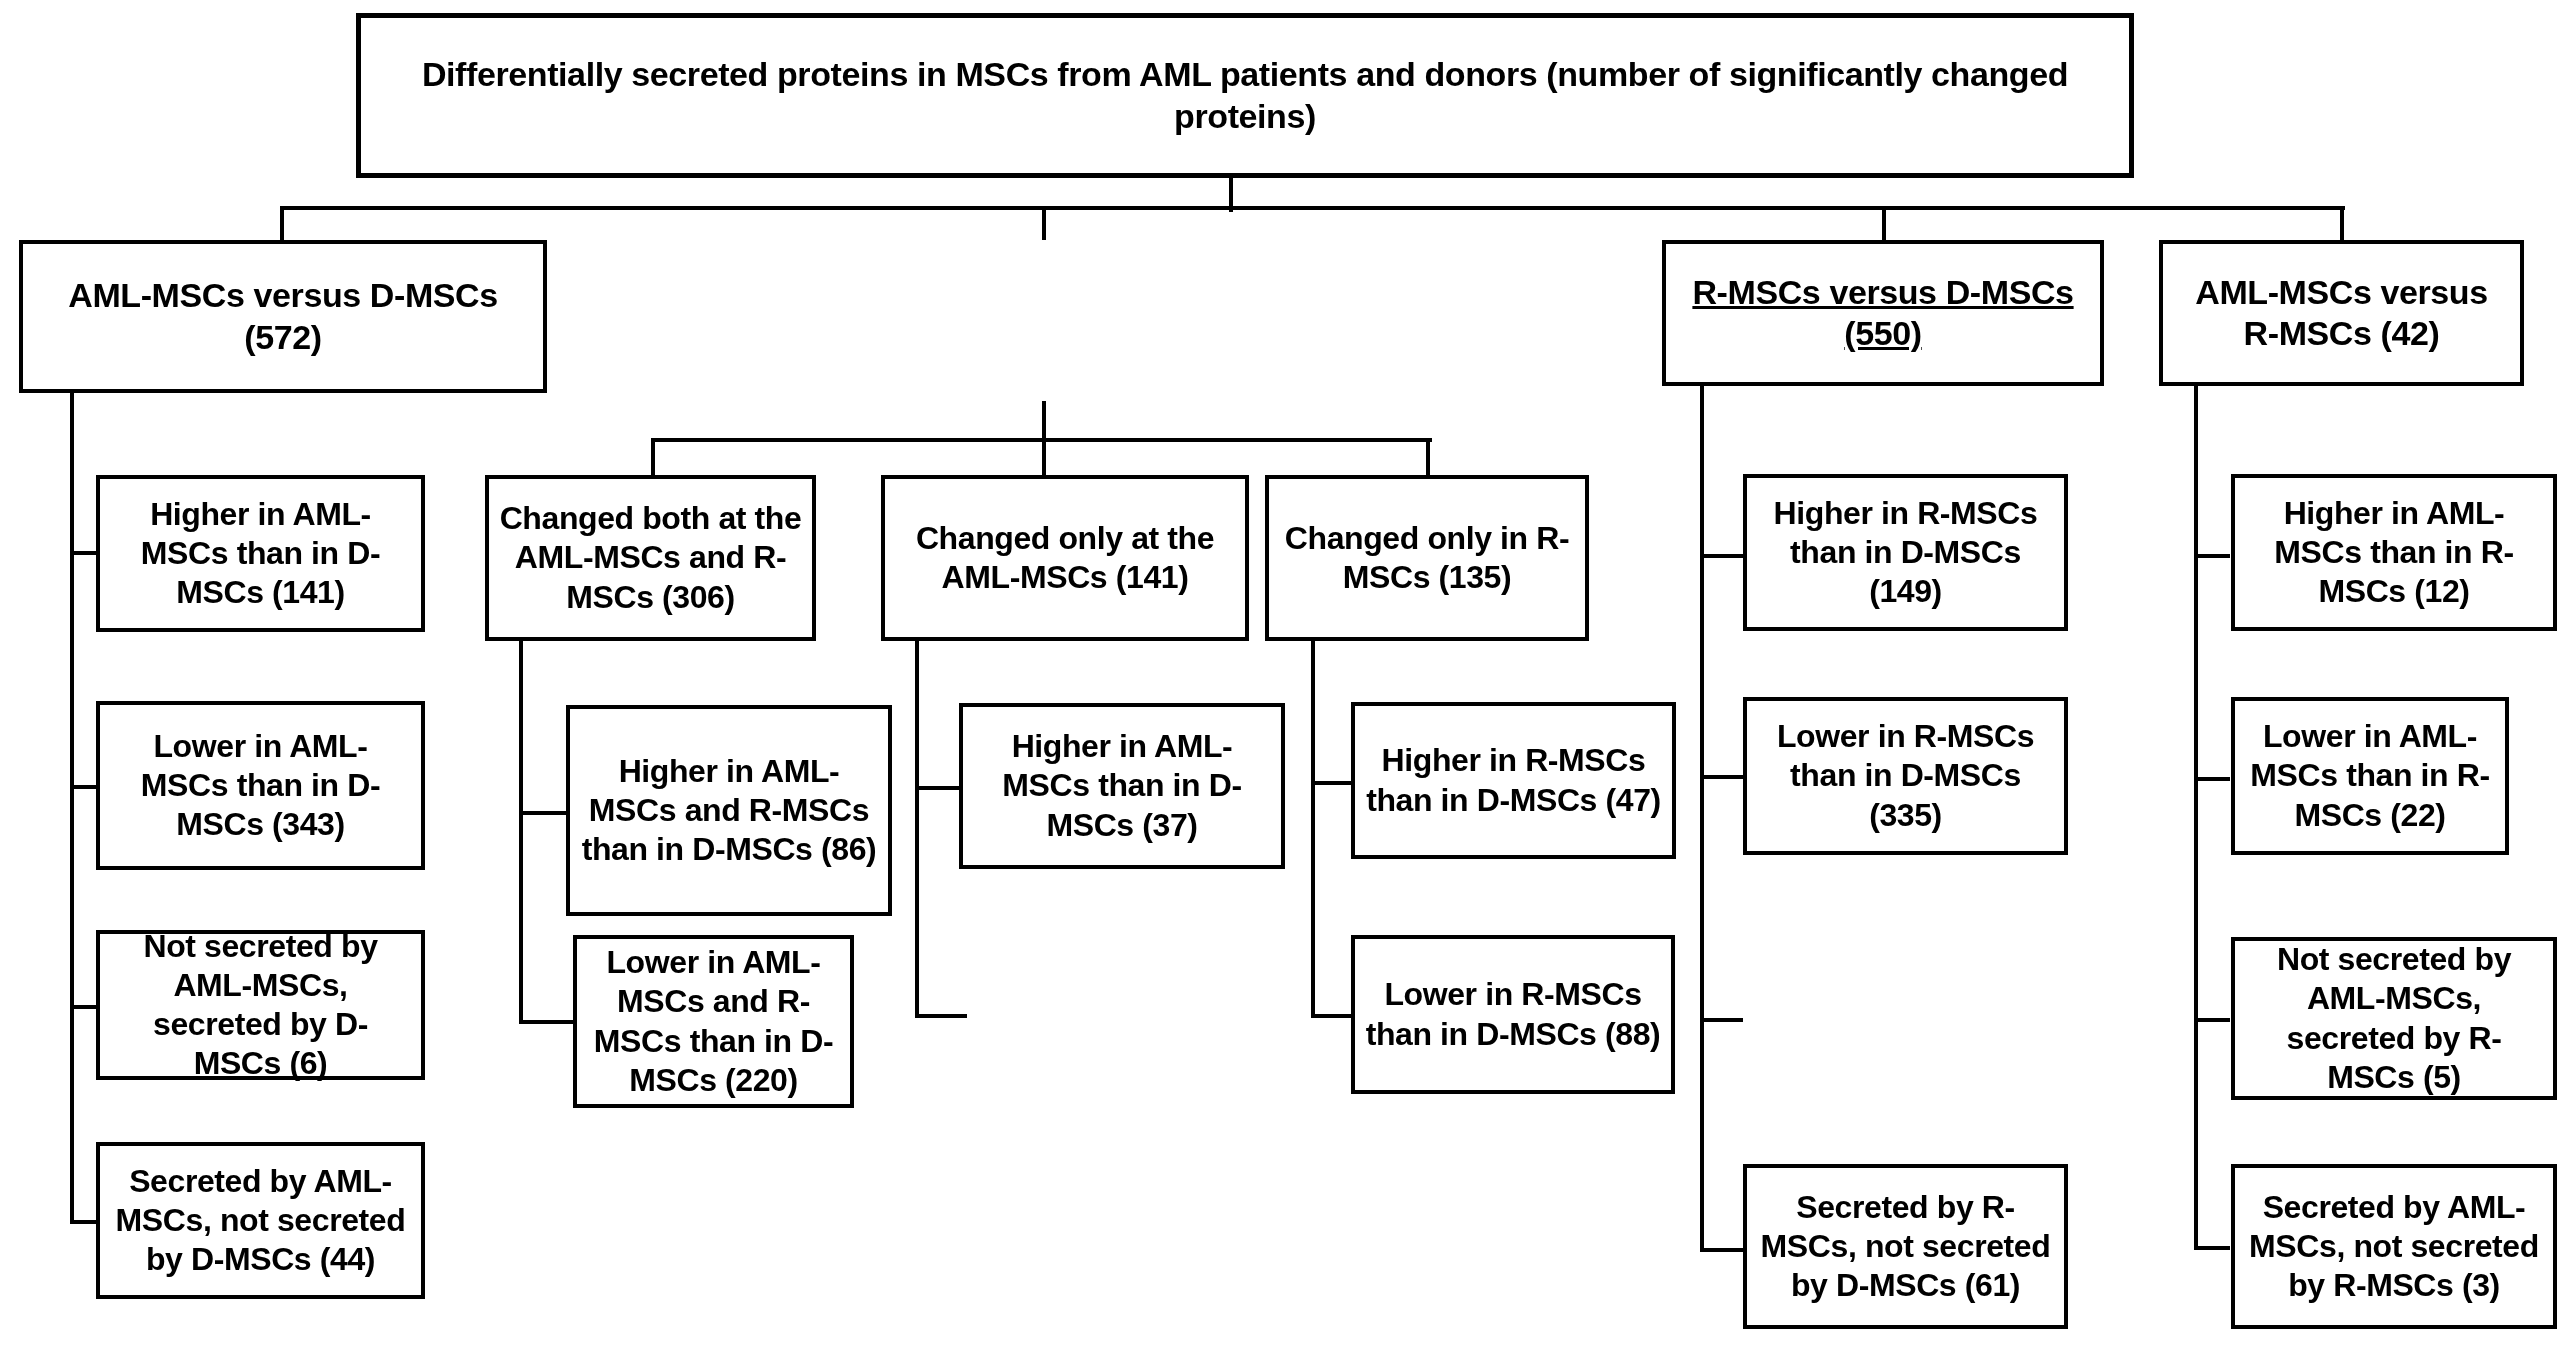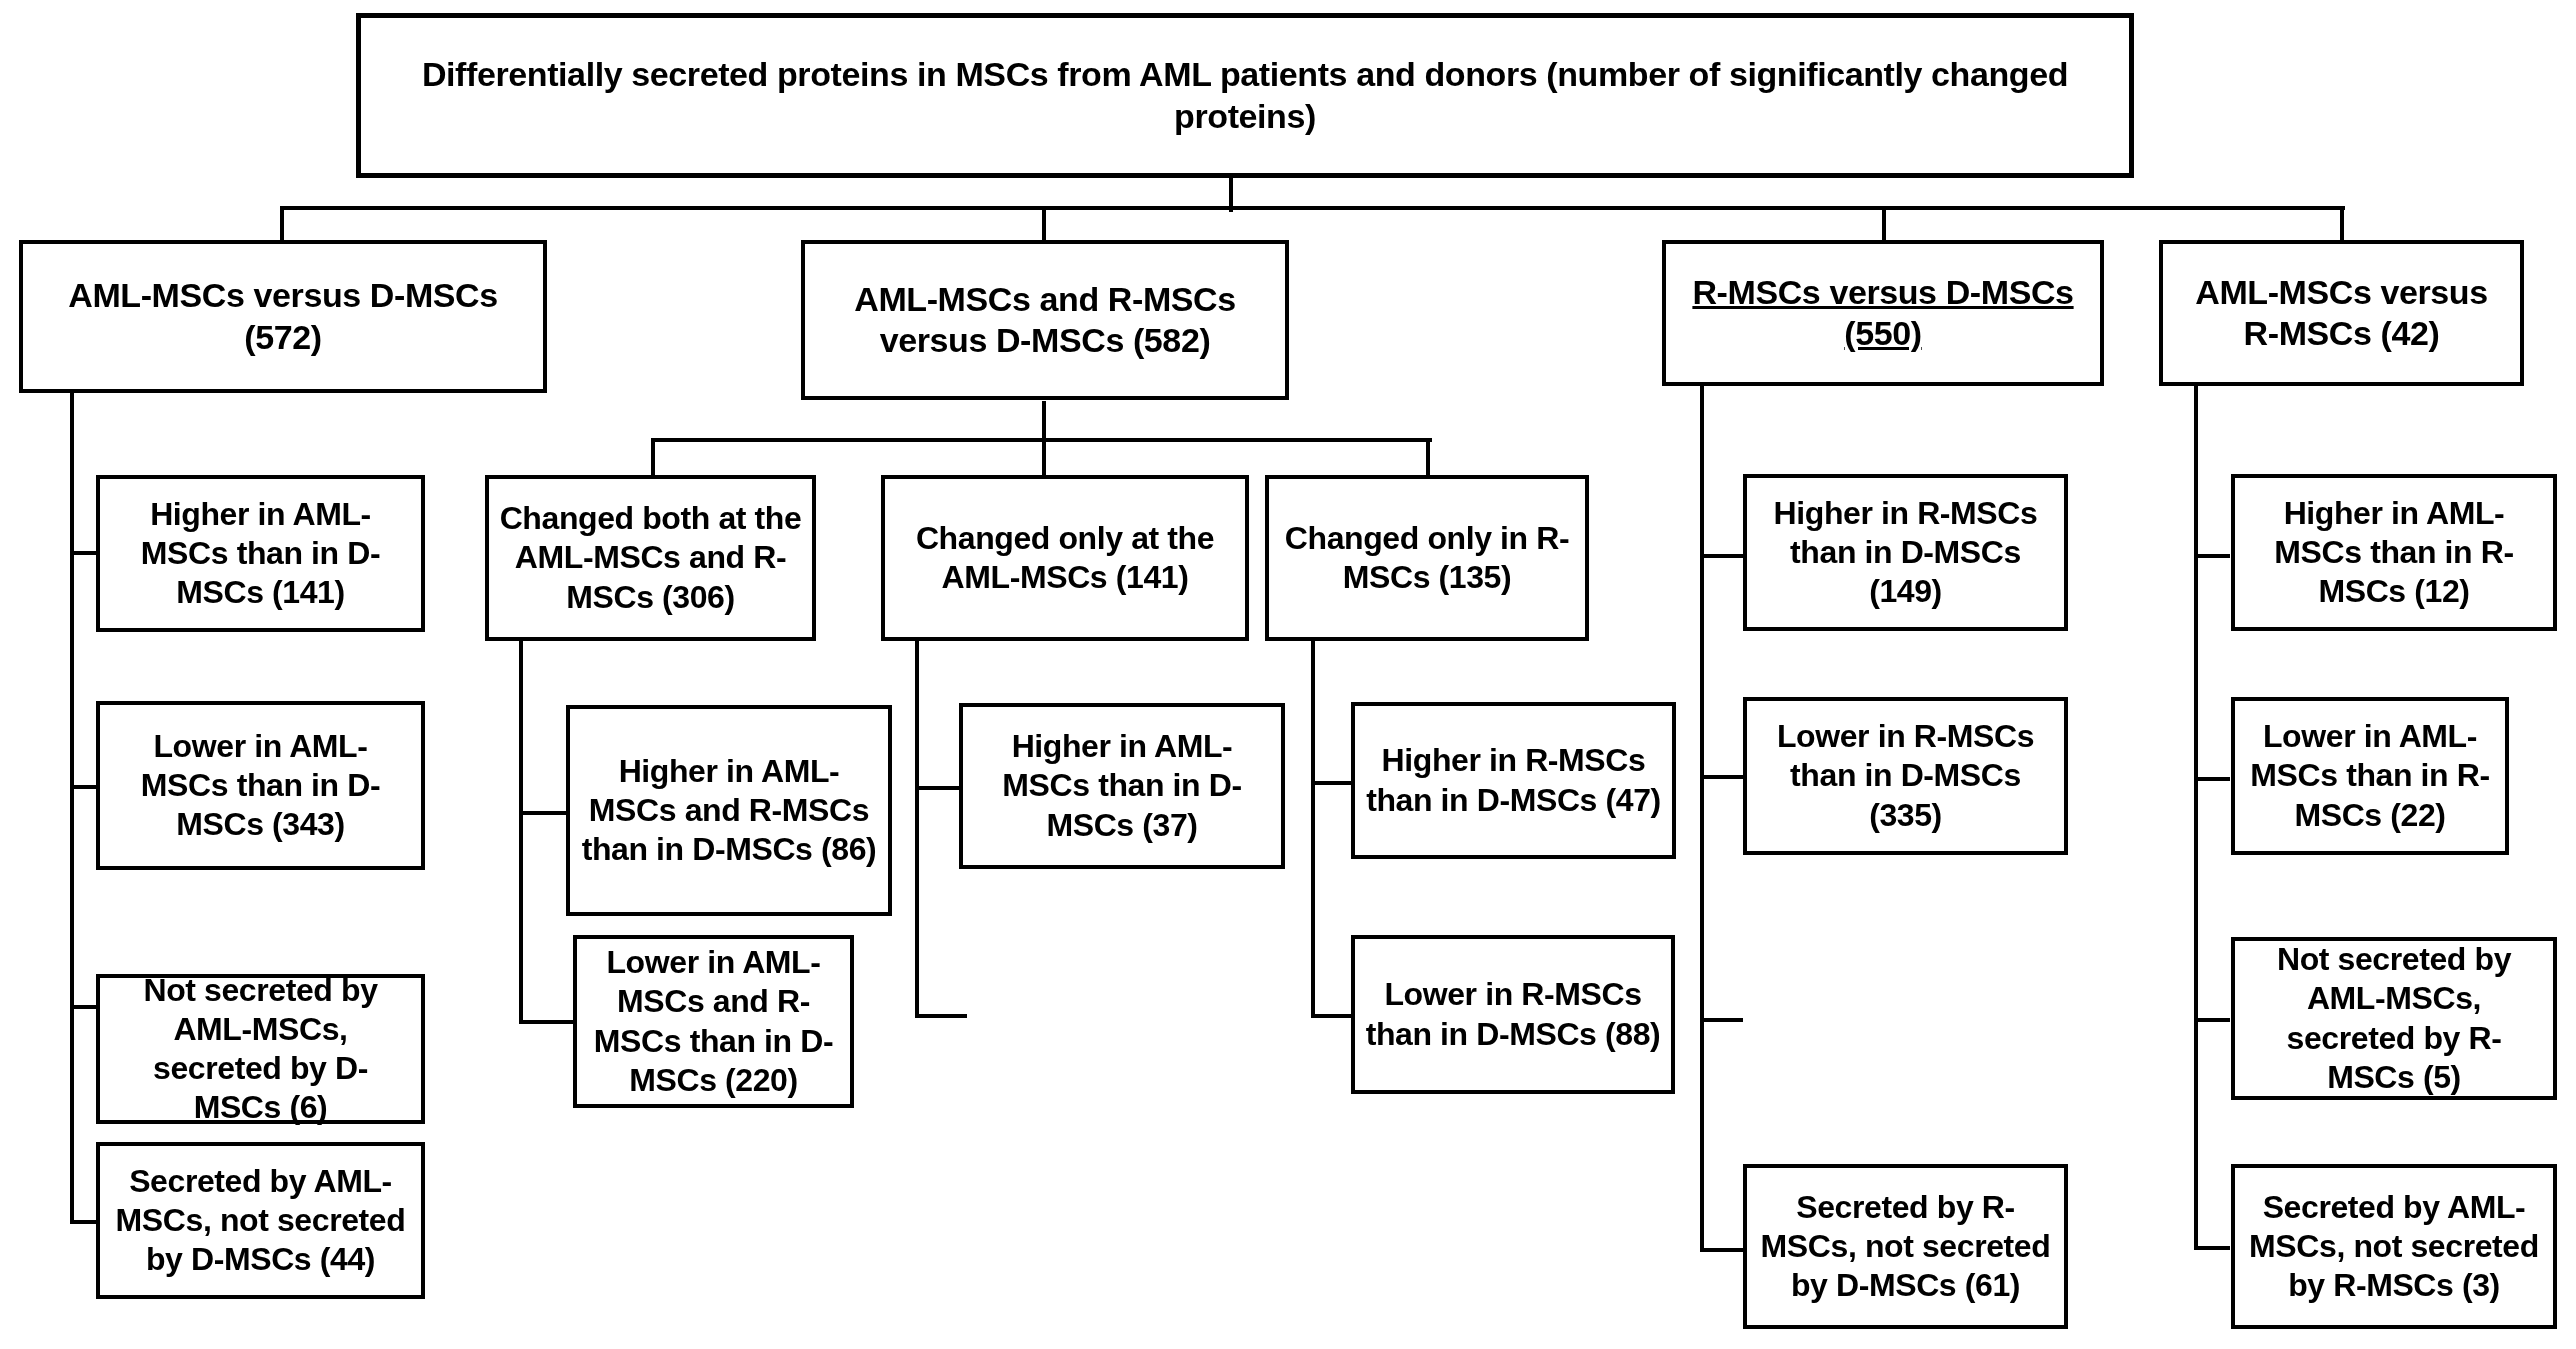--- a/index.html
+++ b/index.html
@@ -77,27 +77,26 @@
 
   <div class="line" style="left:2194px; top:386px; width:4.4px; height:864px;"></div>
   <div class="line" style="left:2194px; top:554px; width:36px; height:4.4px;"></div>
   <div class="line" style="left:2194px; top:777px; width:36px; height:4.4px;"></div>
   <div class="line" style="left:2194px; top:1018px; width:36px; height:4.4px;"></div>
   <div class="line" style="left:2194px; top:1246px; width:36px; height:4.4px;"></div>
 
   <div class="node title-node" style="left:356px; top:13px; width:1778px; height:165px;">Differentially secreted proteins in MSCs from AML patients and donors (number of significantly changed proteins)</div>
 
   <div class="node header-node" style="left:19px; top:240px; width:528px; height:153px;">AML-MSCs versus D-MSCs (572)</div>
-  <div class="node header-node" style="left:801px; top:240px; width:488px; height:160px;">AML-MSCs and R-MSCs versus  D-MSCs (582)</div>
   <div class="node header-node" style="left:1662px; top:240px; width:442px; height:146px;text-decoration:underline;">R-MSCs versus D-MSCs (550)</div>
   <div class="node header-node" style="left:2159px; top:240px; width:365px; height:146px;">AML-MSCs versus R-MSCs (42)</div>
 
   <div class="node leaf-node" style="left:96px; top:475px; width:329px; height:157px;">Higher in AML-MSCs than in D-MSCs (141)</div>
   <div class="node leaf-node" style="left:96px; top:701px; width:329px; height:169px;">Lower in AML-MSCs than in  D-MSCs (343)</div>
-  <div class="node leaf-node" style="left:96px; top:930px; width:329px; height:150px;margin-top:44px;">Not secreted by AML-MSCs, secreted by D-MSCs (6)</div>
+  <div class="node leaf-node" style="left:96px; top:930px; width:329px; height:150px;">Not secreted by AML-MSCs, secreted by D-MSCs (6)</div>
   <div class="node leaf-node" style="left:96px; top:1142px; width:329px; height:157px;">Secreted by AML-MSCs, not secreted by D-MSCs (44)</div>
 
   <div class="node leaf-node" style="left:485px; top:475px; width:331px; height:166px;">Changed both at the AML-MSCs and R-MSCs (306)</div>
   <div class="node leaf-node" style="left:881px; top:475px; width:368px; height:166px;">Changed only at the AML-MSCs (141)</div>
   <div class="node leaf-node" style="left:1265px; top:475px; width:324px; height:166px;">Changed only in R-MSCs (135)</div>
 
   <div class="node leaf-node" style="left:566px; top:705px; width:326px; height:211px;">Higher in AML-MSCs and R-MSCs than in D-MSCs (86)</div>
   <div class="node leaf-node" style="left:573px; top:935px; width:281px; height:173px;">Lower in AML-MSCs and R-MSCs than in D-MSCs (220)</div>
   <div class="node leaf-node" style="left:959px; top:703px; width:326px; height:166px;">Higher in AML-MSCs than in D-MSCs (37)</div>
   <div class="node leaf-node" style="left:1351px; top:702px; width:325px; height:157px;">Higher in R-MSCs than in D-MSCs (47)</div>

